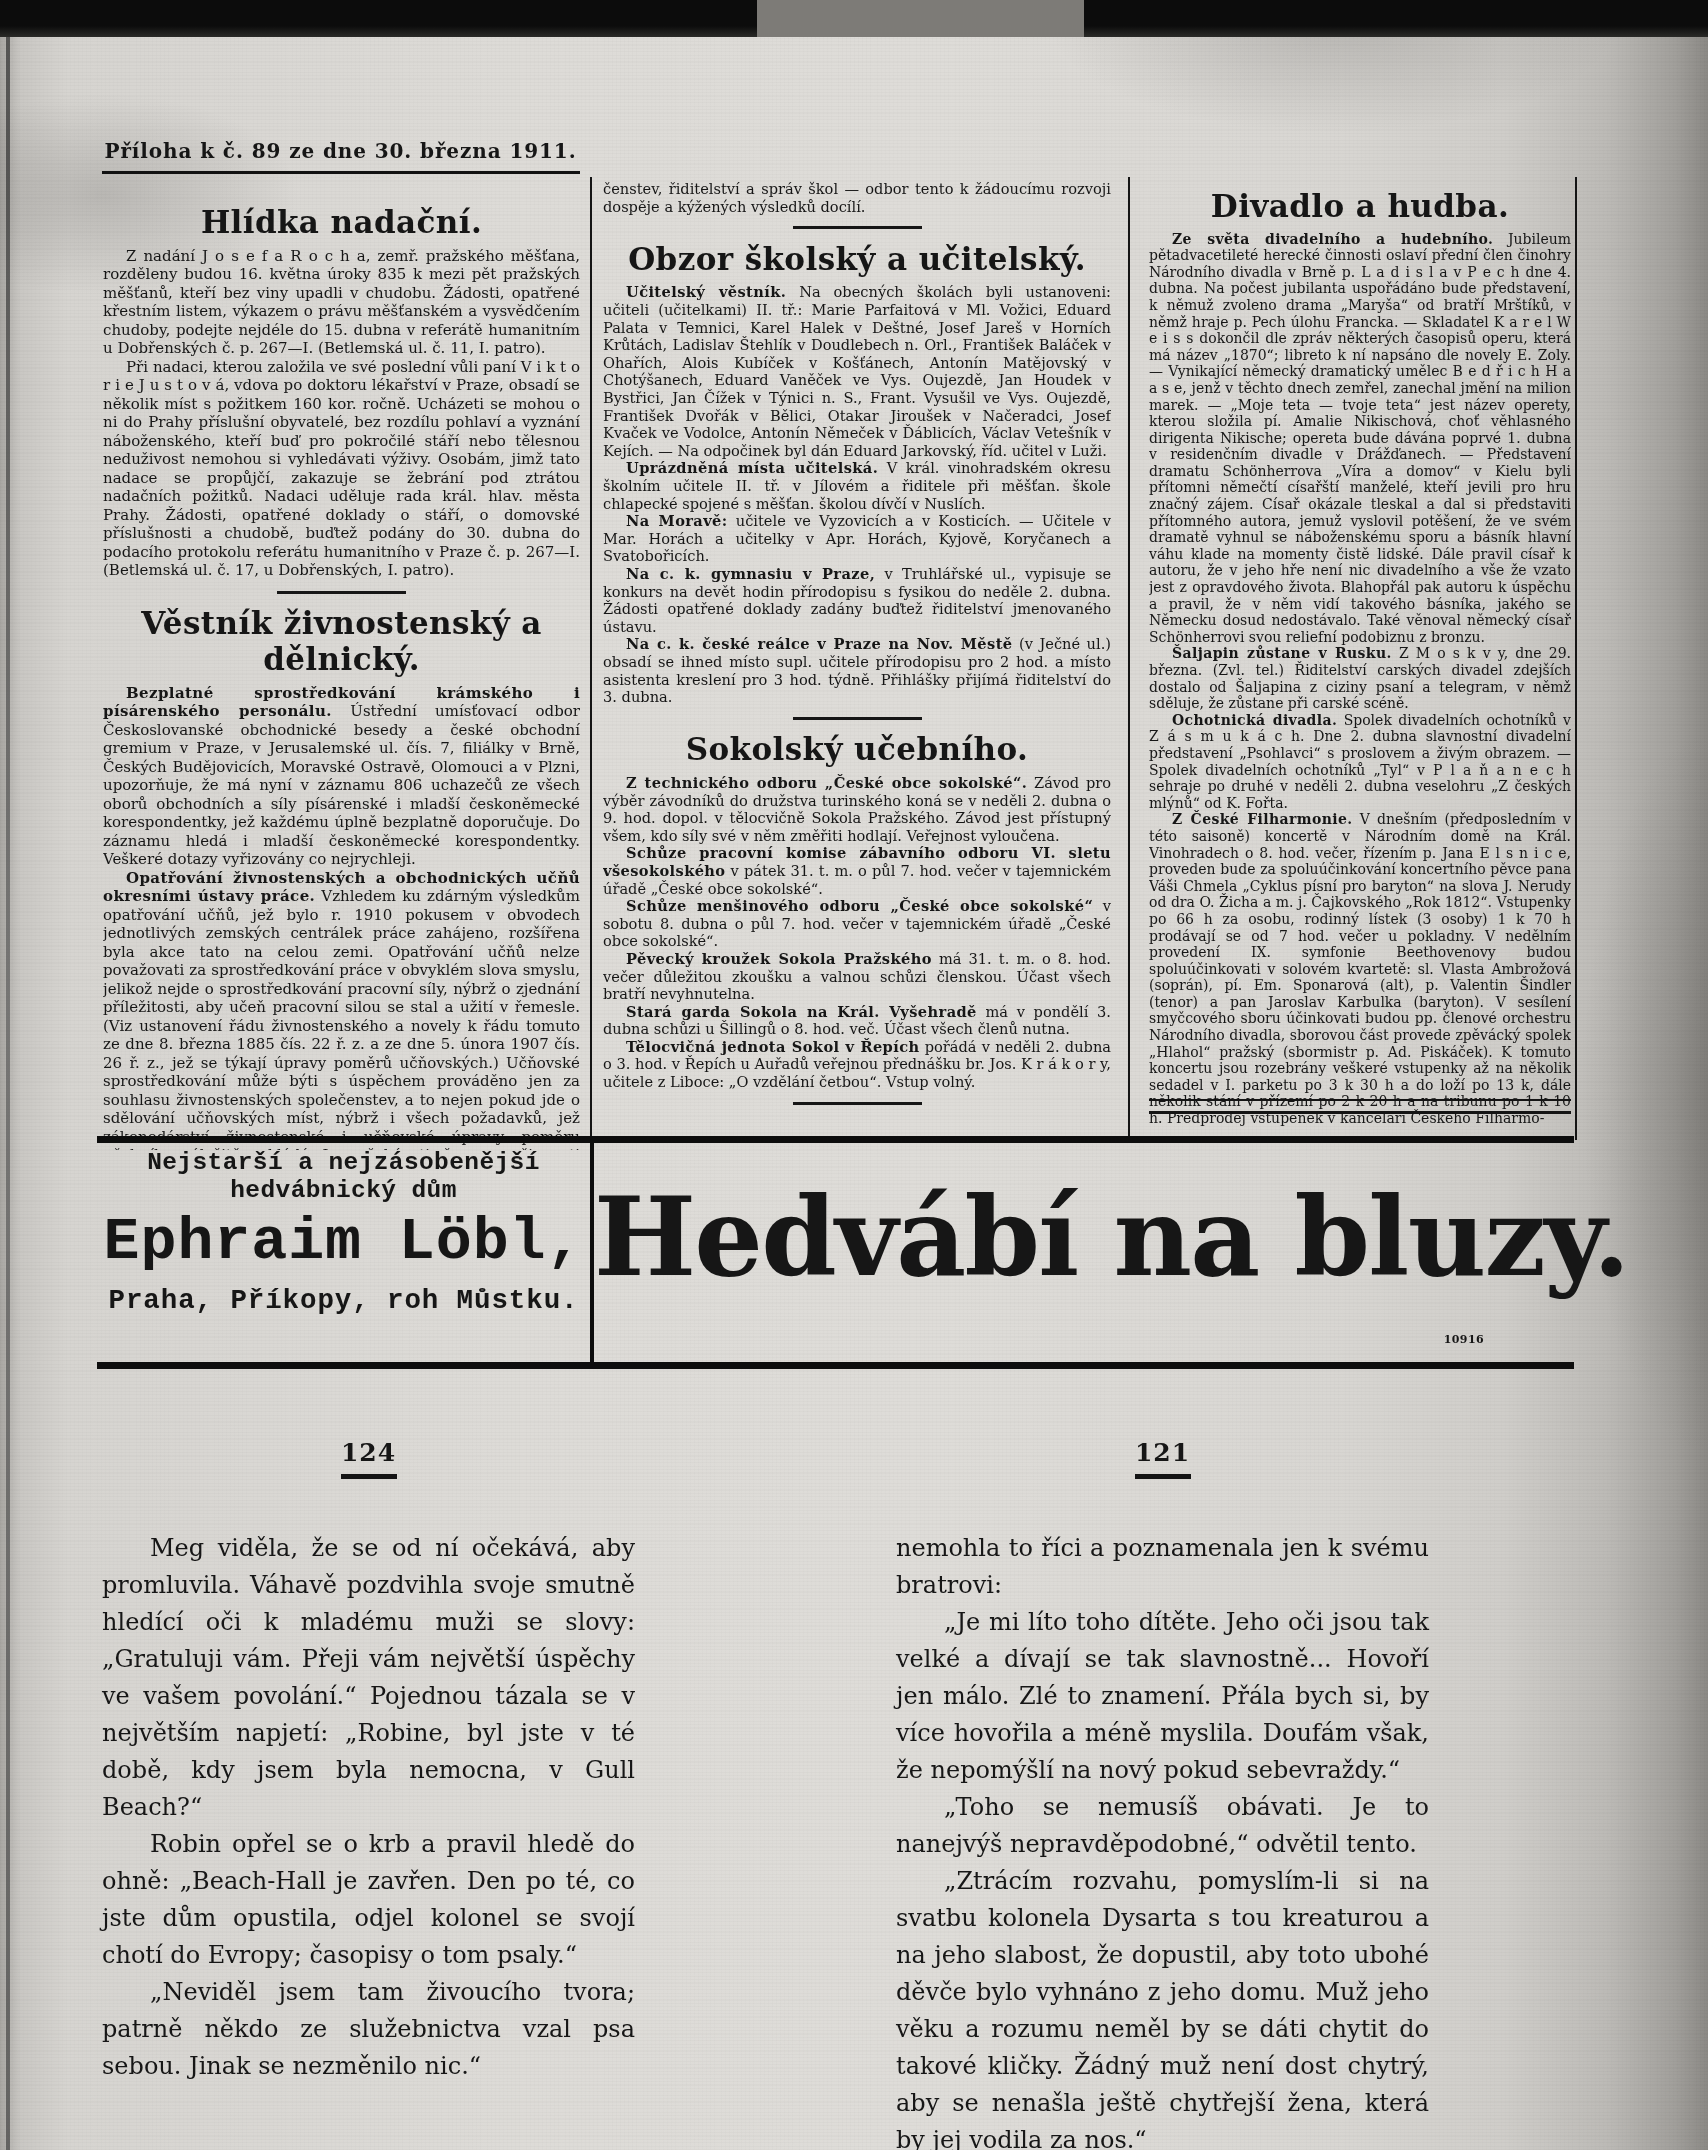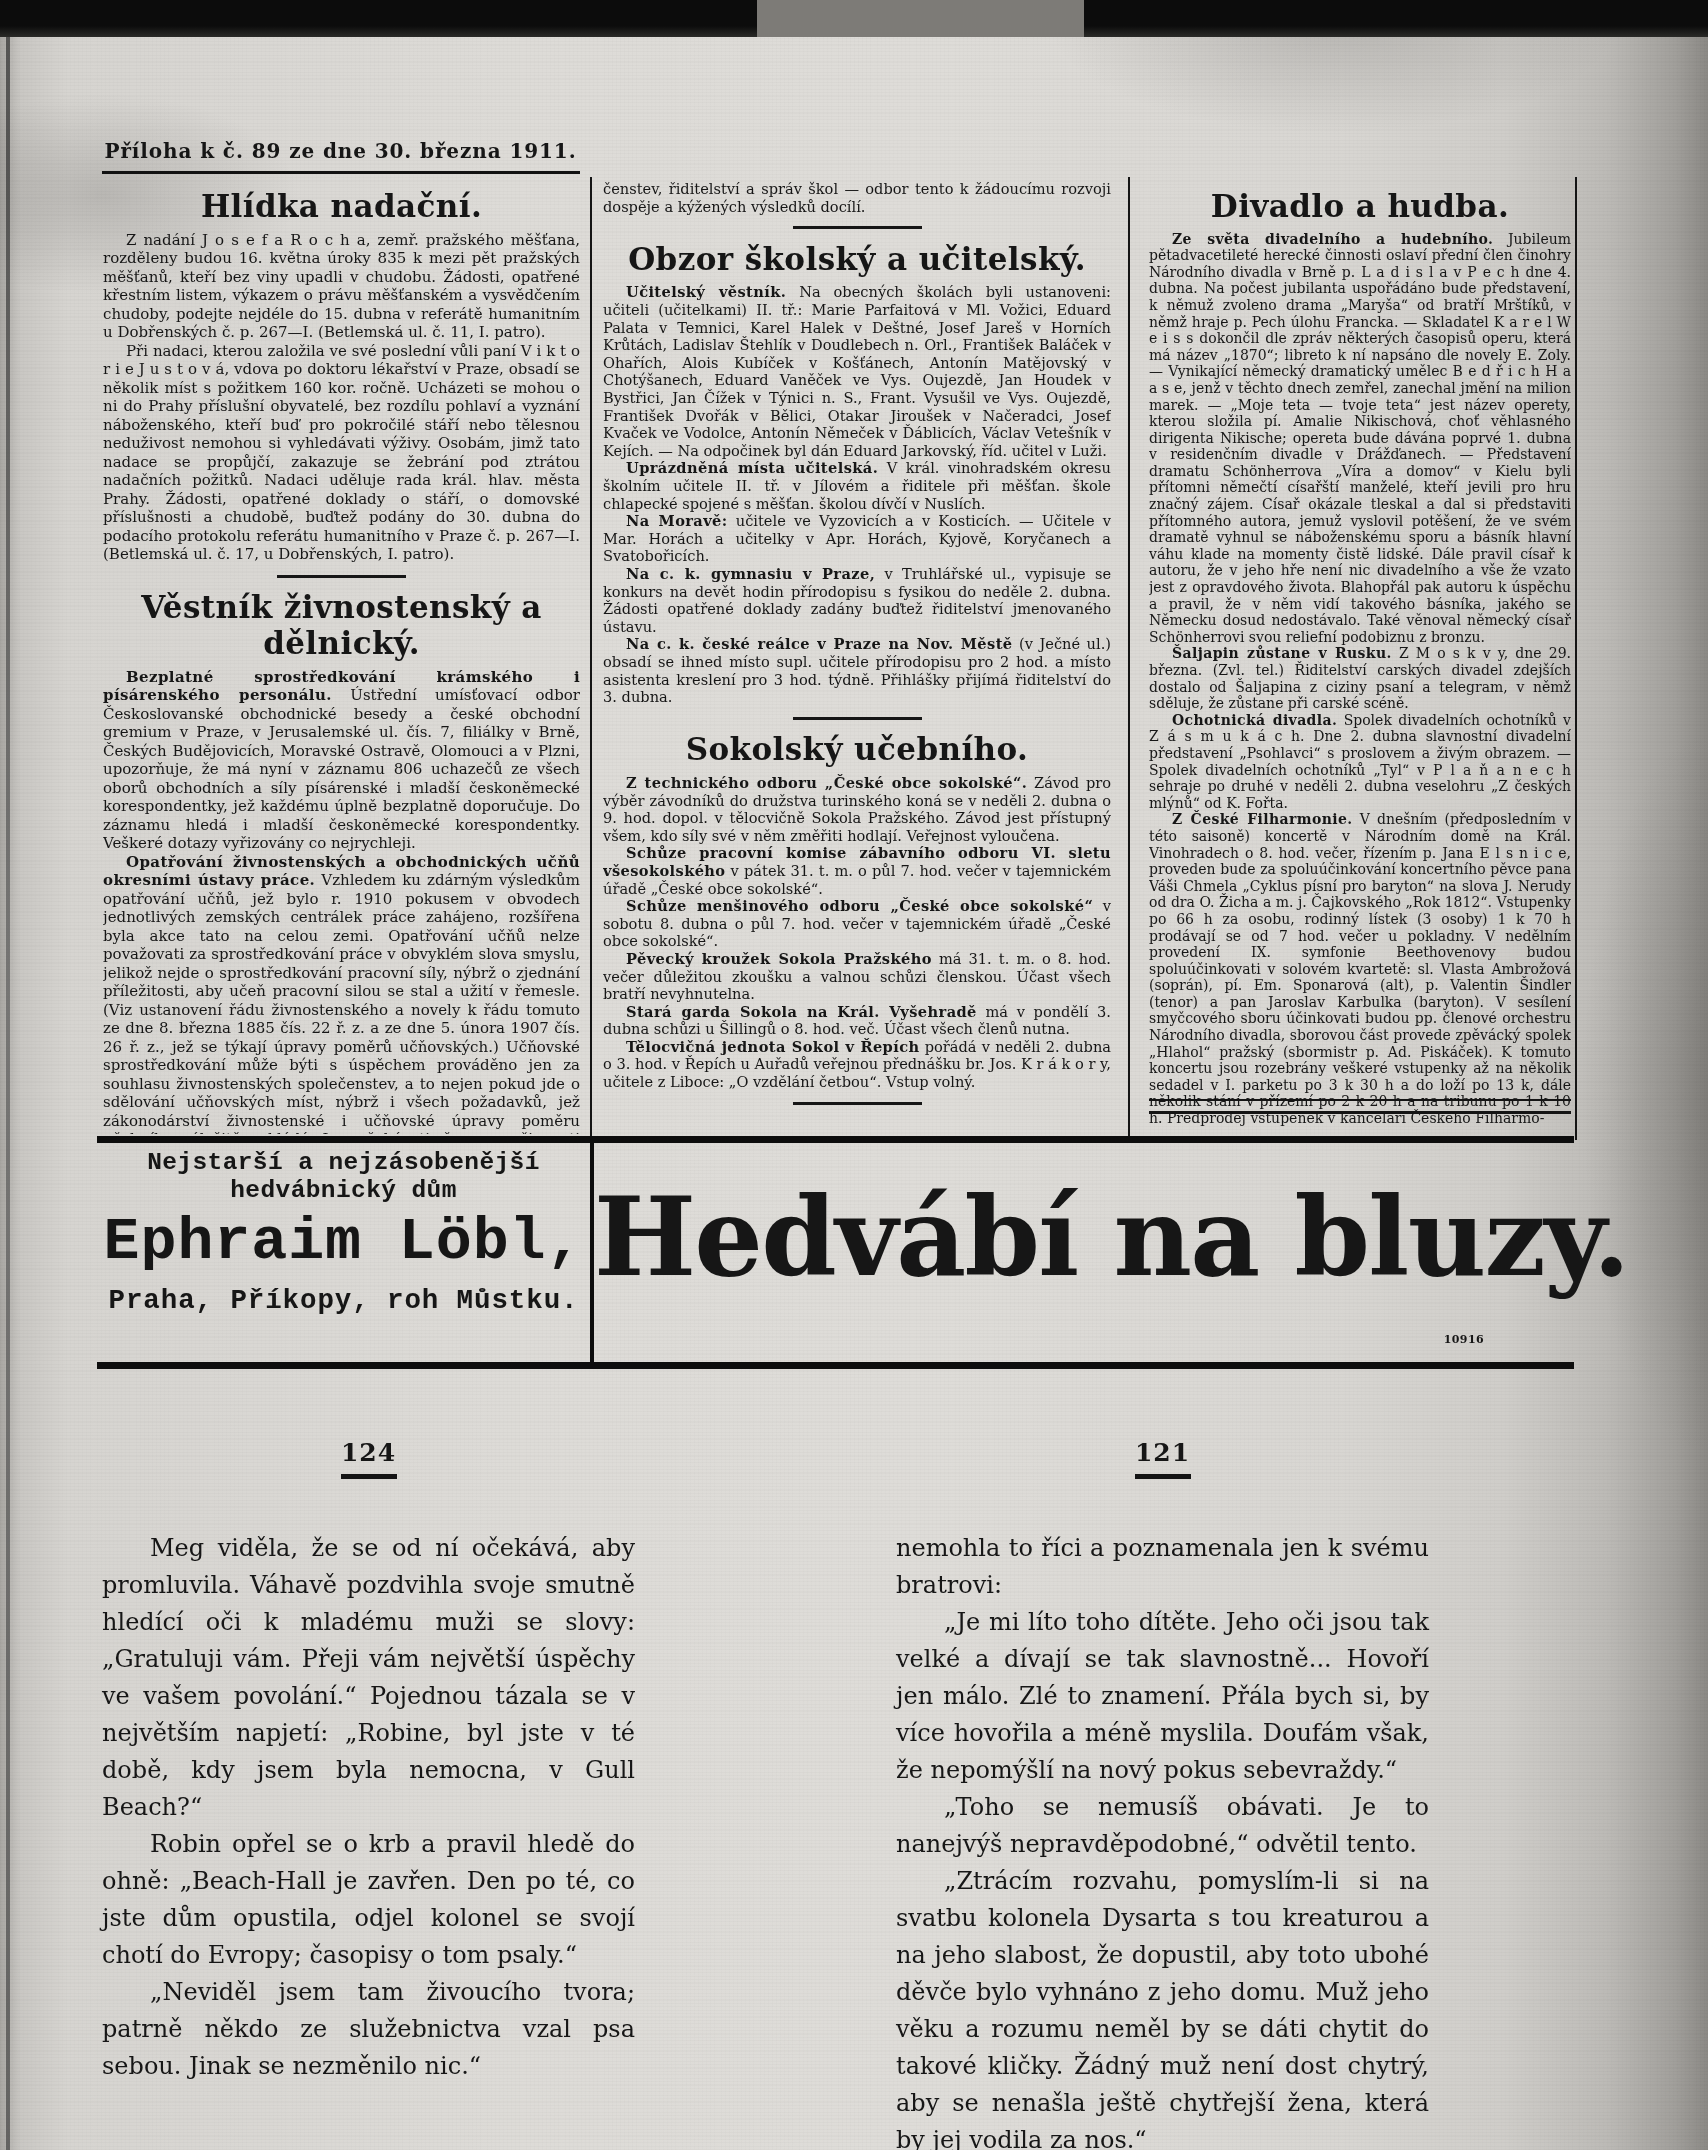--- a/index.html
+++ b/index.html
@@ -30,21 +30,21 @@
   .edge-left{position:absolute;left:6px;top:37px;width:4.3px;height:2392px;background:linear-gradient(180deg,#222 0,#555 40%,#333 100%);opacity:.65;}
 
   
   .masthead{
     position:absolute;left:103px;top:139px;width:475px;
     font-size:20px;font-weight:bold;text-align:center;letter-spacing:0.9px;white-space:nowrap;
   }
   .mast-rule{position:absolute;left:102px;top:171px;width:478px;height:3.4px;background:#121212;}
 
   .np-col{position:absolute;top:180px;height:954px;overflow:hidden;}
-  #col1{left:103px;width:477px;}
+  #col1{left:103px;width:477px;margin-top:16px;}
   #col2{left:603px;width:508px;}
   #col3{left:1149px;width:422px;}
   .vrule{position:absolute;top:177px;height:963px;width:1.7px;background:#151515;}
   #vr1{left:590px;}
   #vr2{left:1128px;}
   #vr3{left:1575px;}
 
   .np-head{font-size:31px;font-weight:bold;text-align:center;margin:7.7px 0 6.9px 0;letter-spacing:0.4px;}
   .np-col p{margin:0;text-align:justify;text-indent:23px;}
   #col1 p{font-size:15px;line-height:18.5px;}
@@ -158,21 +158,21 @@
       <p>„Neviděl jsem tam živoucího tvora; patrně někdo ze služebnictva vzal psa sebou. Jinak se nezměnilo nic.“</p>
 
     </div>
   </div>
 
   <div class="novel-col" id="novel-right">
     <div class="pgnum">121</div>
     <div class="pgnum-rule"></div>
     <div class="novel-text">
       <p style="text-indent:0;">nemohla to říci a poznamenala jen k svému bratrovi:</p>
-      <p>„Je mi líto toho dítěte. Jeho oči jsou tak velké a dívají se tak slavnostně... Hovoří jen málo. Zlé to znamení. Přála bych si, by více hovořila a méně myslila. Doufám však, že nepomýšlí na nový pokus sebevraždy.“</p>
+      <p>„Je mi líto toho dítěte. Jeho oči jsou tak velké a dívají se tak slavnostně... Hovoří jen málo. Zlé to znamení. Přála bych si, by více hovořila a méně myslila. Doufám však, že nepomýšlí na nový pokud sebevraždy.“</p>
       <p>„Toho se nemusíš obávati. Je to nanejvýš nepravděpodobné,“ odvětil tento.</p>
       <p>„Ztrácím rozvahu, pomyslím-li si na svatbu kolonela Dysarta s tou kreaturou a na jeho slabost, že dopustil, aby toto ubohé děvče bylo vyhnáno z jeho domu. Muž jeho věku a rozumu neměl by se dáti chytit do takové kličky. Žádný muž není dost chytrý, aby se nenašla ještě chytřejší žena, která by jej vodila za nos.“</p>
 
     </div>
 
   </div>
 
 </div>
 
 

